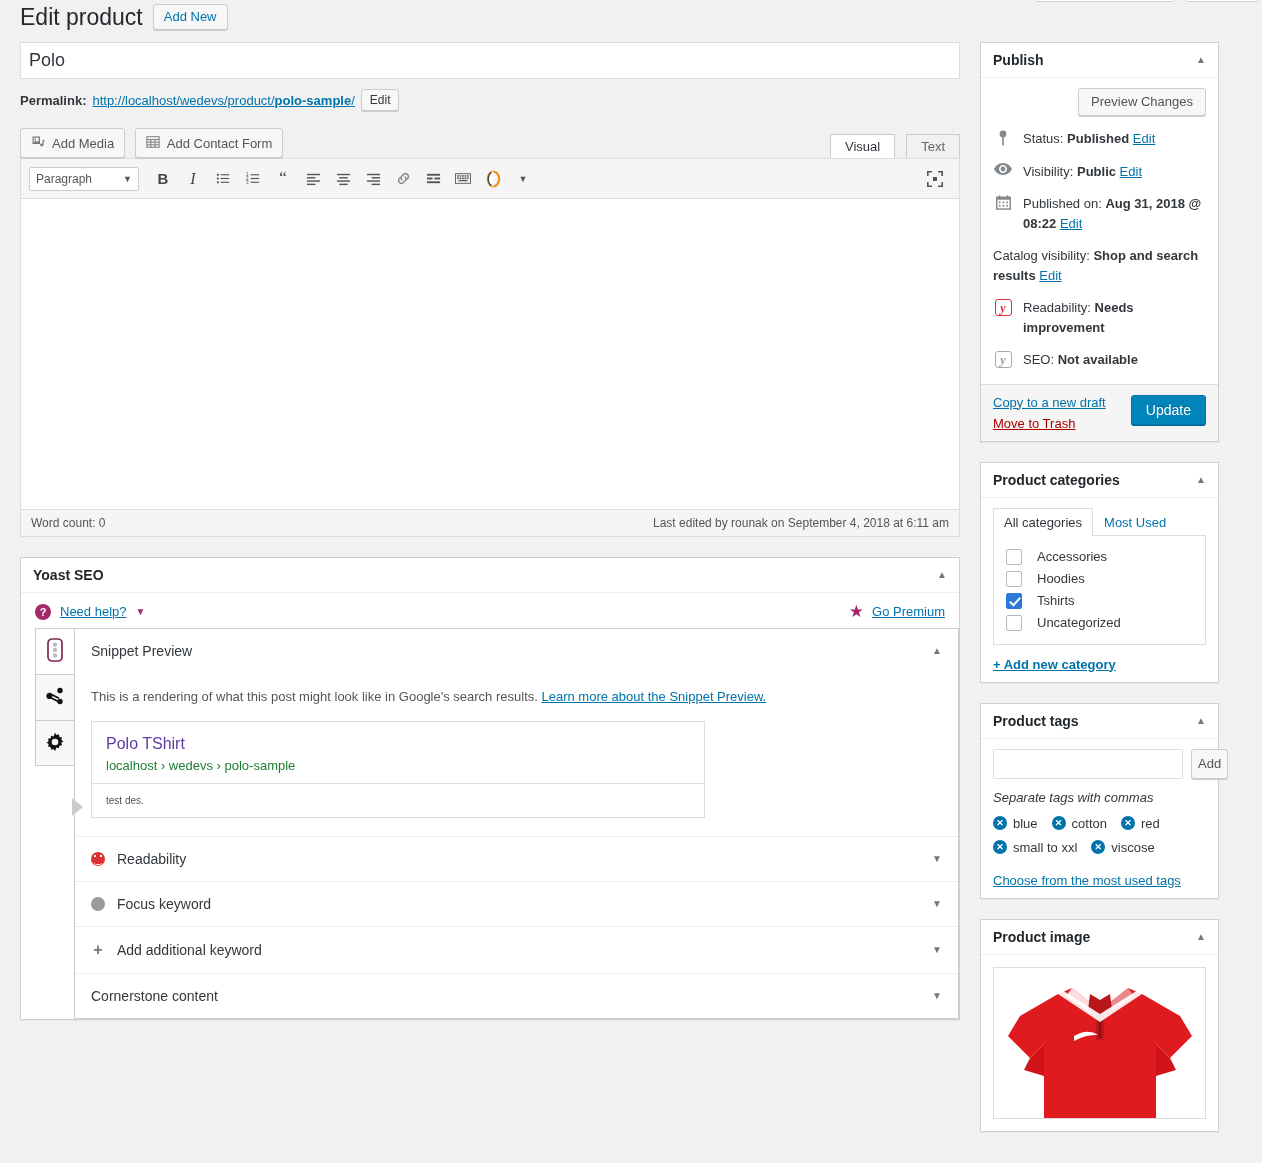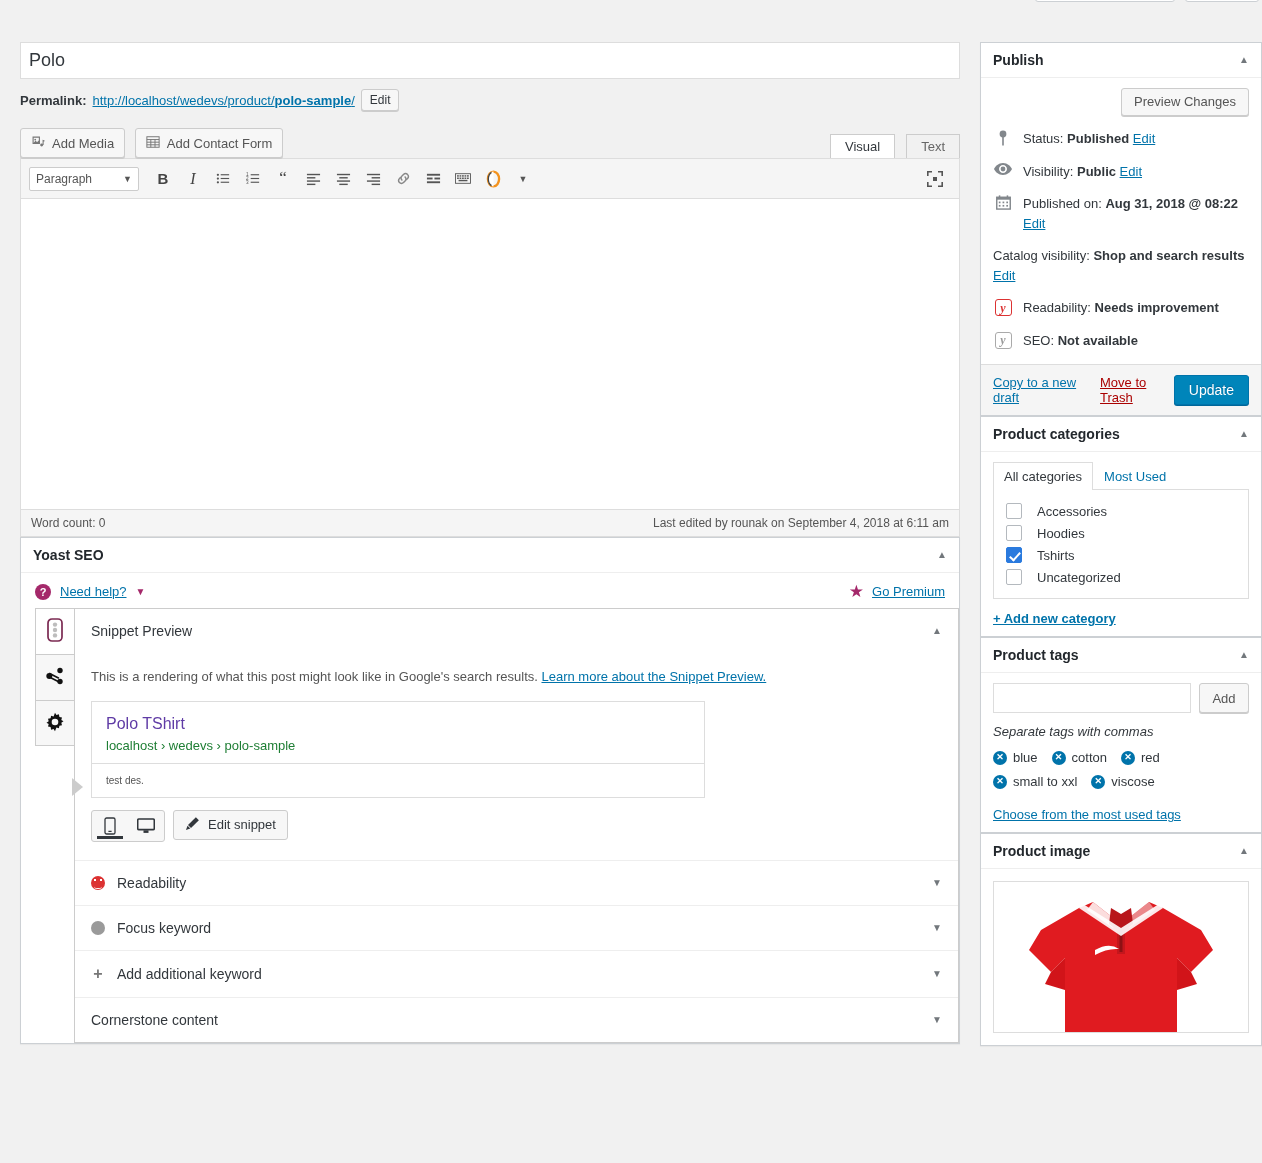--- a/index.html
+++ b/index.html
@@ -24,21 +24,21 @@
   .page { position:relative; width:1262px; height:1163px; padding:0; }
   .wrap-title { position:absolute; left:20px; top:0px; display:flex; align-items:center; gap:10px; height:34px;}
   h1.page-title { font-size:23px; font-weight:400; margin:0; color:#23282d; line-height:29px;}
   .btn-addnew {
     display:inline-block; background:#f7f7f7; border:1px solid #ccc; color:#0073aa;
     border-radius:3px; padding:2px 10px; font-size:13px; line-height:20px; text-decoration:none;
     box-shadow:0 1px 0 #ccc;
   }
 
   .col-main { position:absolute; left:20px; top:42px; width:940px;border-radius:23px; }
-  .col-side { position:absolute; left:980px; top:42px; width:282px; }
+  .col-side { position:absolute; left:980px; top:42px; width:239px; }
 
   
   .title-input {
     width:940px; height:37px; font-size:18px; padding:3px 8px;
     border:1px solid #ddd; background:#fff; color:#32373c;
     font-family:"Liberation Sans", sans-serif; outline:none;
   }
   .permalink-row { margin-top:10px; font-size:13px; display:flex; align-items:center; gap:6px; height:22px;}
   .permalink-label { font-weight:bold; color:#32373c; }
   .permalink-link { color:#0073aa; }
@@ -84,21 +84,21 @@
   .tbtn svg { display:block; }
   .tb-right { position:absolute; right:10px; top:6px; }
   .editor-body { height:310px; background:#fff; }
   .editor-footer {
     border-top:1px solid #ddd; background:#f5f5f5; height:27px;
     display:flex; align-items:center; justify-content:space-between;
     padding:0 10px; font-size:12px; color:#555;
   }
 
   
-  .postbox { background:#fff; border:1px solid #ccd0d4; box-shadow:0 1px 1px rgba(0,0,0,.04); }
+  .postbox { background:#fff; border:1px solid #ccd0d4; box-shadow:0 1px 1px rgba(0,0,0,.04); margin-top:20px; }
   .pb-head {
     display:flex; align-items:center; justify-content:space-between;
     padding:9px 12px; border-bottom:1px solid #eee; cursor:pointer;
   }
   .pb-title { font-size:14px; font-weight:bold; color:#23282d; }
   .toggle-arrow { color:#72777c; font-size:10px; line-height:1; }
   .pb-body { padding:10px 12px; }
 
   
   .yoast-head { border-bottom:1px solid #eee; }
@@ -188,21 +188,21 @@
     width:17px; height:17px; border:1.6px solid #dc3232; border-radius:3px;
     display:flex; align-items:center; justify-content:center;
     font-family:"Liberation Serif", serif; font-size:12px; font-weight:bold;
     font-style:italic; color:#dc3232; line-height:1;
   }
   .yico.grey { border-color:#aaa; color:#999; }
   .pub-footer {
     display:flex; align-items:flex-start; justify-content:space-between;
     border-top:1px solid #ddd; background:#f5f5f5; padding:10px 12px;
   }
-  .footer-links { display:flex; flex-direction:row; gap:6px; font-size:13px; }
+  .footer-links { display:flex; flex-direction:column; gap:6px; font-size:13px; }
   .link-trash { color:#a00; }
   .btn-update {
     background:#0085ba; border:1px solid #0073aa; color:#fff; border-radius:3px;
     padding:0 14px; height:30px; line-height:28px; font-size:14px; font-weight:normal;
     cursor:pointer; box-shadow:0 1px 0 #006799; text-shadow:0 -1px 1px #006799;
   }
 
   
   .cat-tabs { display:flex; border-bottom:1px solid #ddd; margin:0 0 0 0; }
   .cat-tab {
@@ -251,20 +251,24 @@
 </head>
 <body>
 
 <div class="page">
 
   <div class="top-stub-row">
     <div class="top-stub stub-a"></div>
     <div class="top-stub stub-b"></div>
   </div>
 
+  <div class="wrap-title">
+    <h1 class="page-title">Edit product</h1>
+    <a class="btn-addnew" href="#">Add New</a>
+  </div>
 
   <div class="col-main">
 
     <input class="title-input" type="text" value="Polo" style="">
 
     <div class="permalink-row">
       <span class="permalink-label">Permalink:</span>
       <a class="permalink-link" href="#"><span>http://localhost/wedevs/product/</span><b>polo-sample</b><span>/</span></a>
       <button class="btn-small">Edit</button>
     </div>
@@ -480,45 +484,20 @@
             <div class="serp-box">
               <div class="serp-pointer"></div>
               <div class="serp-top">
                 <div class="serp-title">Polo TShirt</div>
                 <div class="serp-url">localhost › wedevs › polo-sample</div>
               </div>
               <div class="serp-sep"></div>
               <div class="serp-meta">test des.</div>
             </div>
 
-            <div class="snippet-ctrls">
-              <div class="devtoggle">
-                <div class="dev active">
-                  <svg width="12" height="18" viewBox="0 0 12 18" fill="none" stroke="#32373c" stroke-width="1.3">
-                    <rect x="1" y="1" width="10" height="16" rx="1.6"></rect>
-                    <line x1="4.4" y1="14.4" x2="7.6" y2="14.4"></line>
-                  </svg>
-                </div>
-                <div class="dev">
-                  <svg width="18" height="16" viewBox="0 0 18 16" fill="#32373c">
-                    <rect x="0.7" y="1" width="16.6" height="10.6" rx="1.2" fill="none" stroke="#32373c" stroke-width="1.6"></rect>
-                    <rect x="6.5" y="12.3" width="5" height="2.6"></rect>
-                  </svg>
-                </div>
-              </div>
-              <button class="btn-editsnippet">
-                <span>
-                  <svg width="15" height="15" viewBox="0 0 16 16" fill="#32373c">
-                    <path d="M11.6 1.2l3.2 3.2-8.4 8.4-3.2-3.2z"></path>
-                    <path d="M2.7 10.4l3 3L1 15z"></path>
-                  </svg>
-                </span>
-                <span>Edit snippet</span>
-              </button>
-            </div>
           </div>
 
           <div class="acc-row">
             <span class="acc-left">
               <span class="bullet red"></span>
               <span>Readability</span>
             </span>
             <span class="toggle-arrow">▼</span>
           </div>
 

